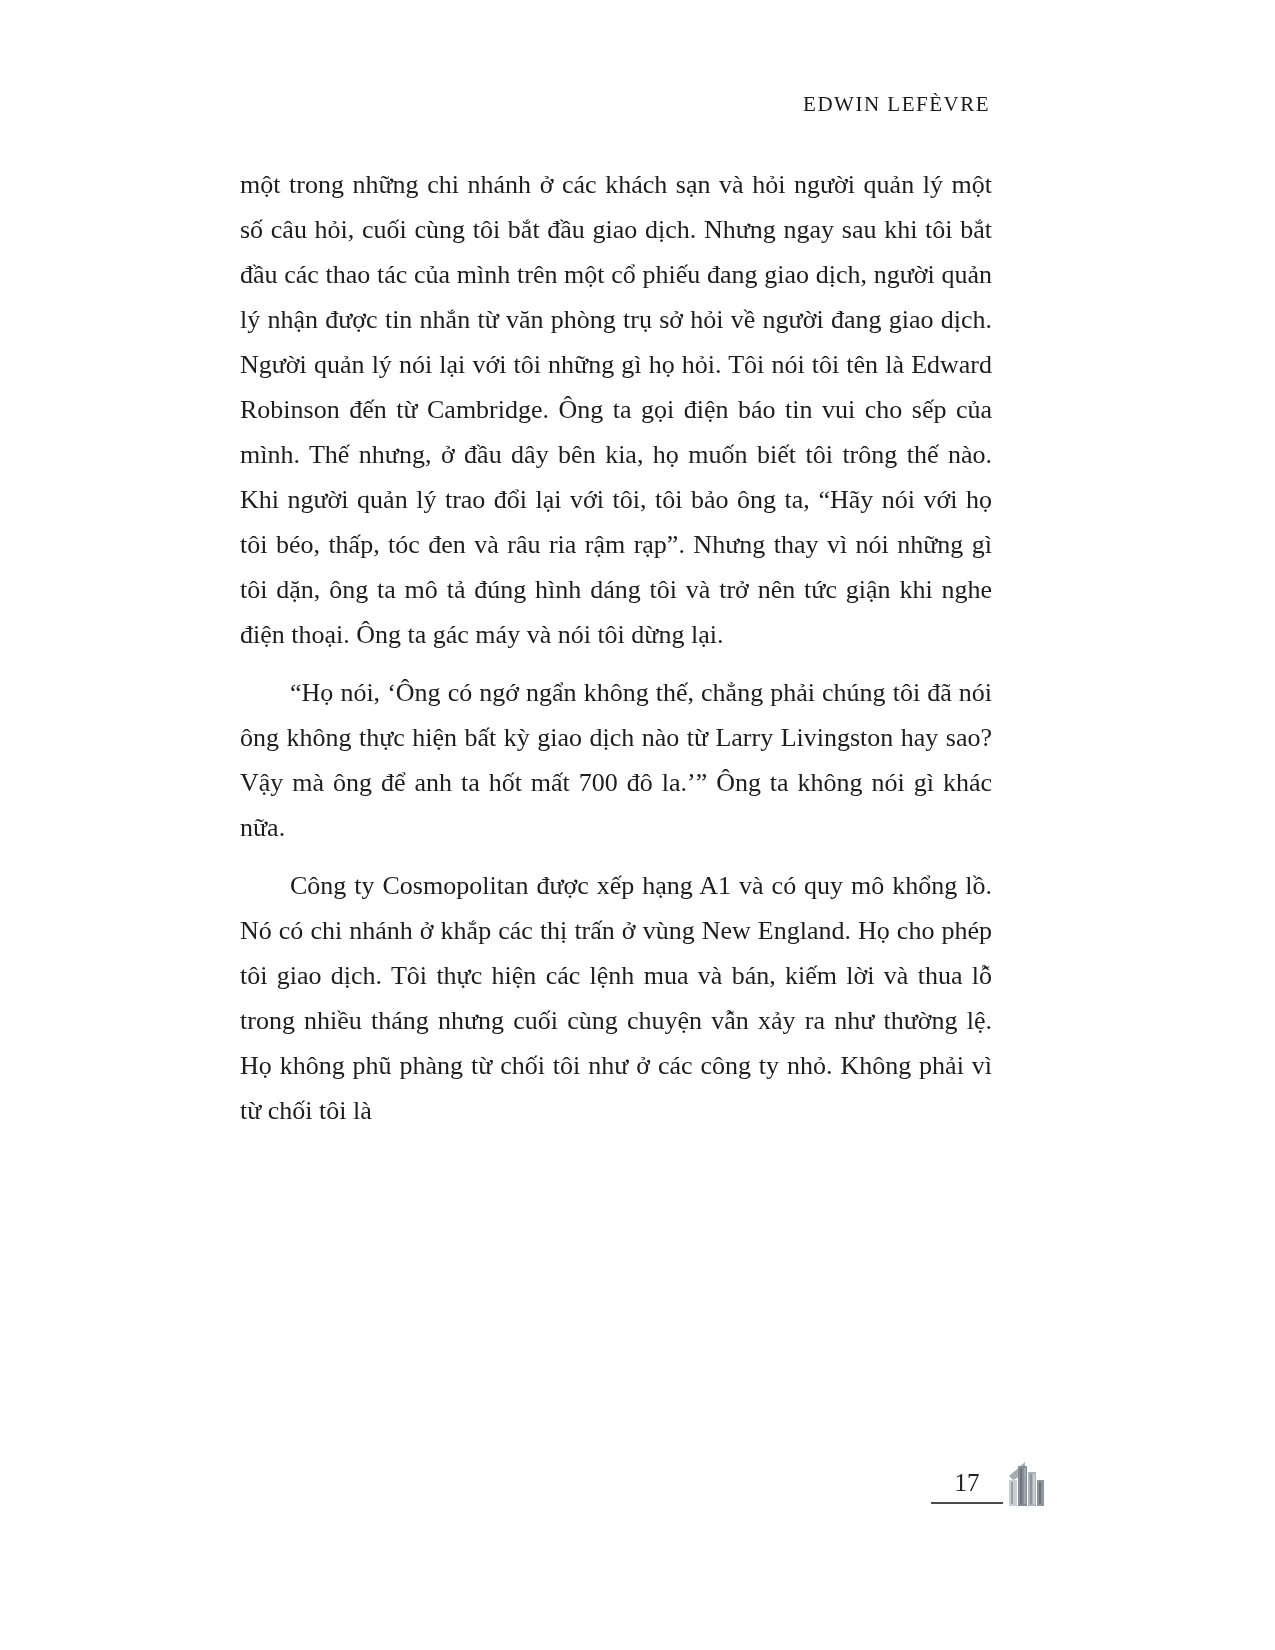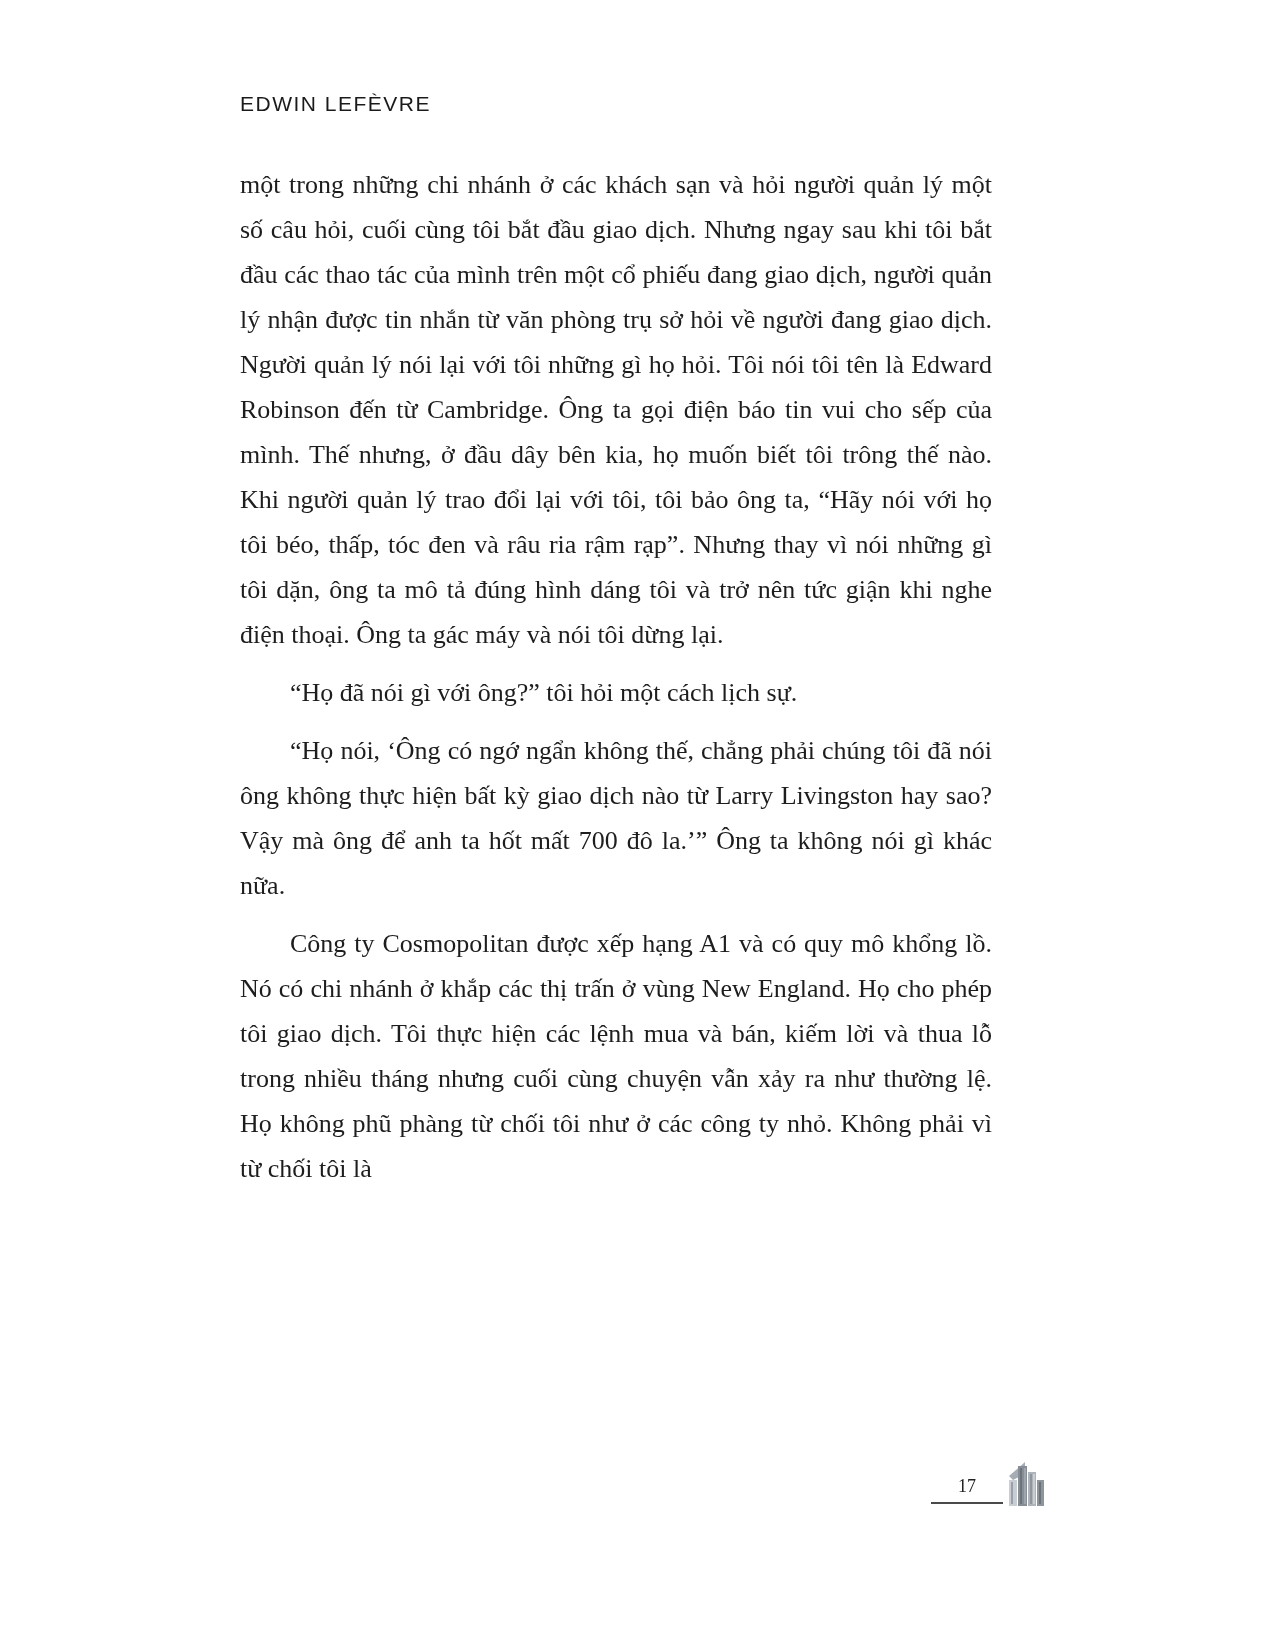--- a/index.html
+++ b/index.html
@@ -12,22 +12,22 @@
     width: 1275px; height: 1650px;
     background: #ffffff;
     font-family: "Liberation Serif", "DejaVu Serif", serif;
     color: #1c1c1c;
     overflow: hidden;
   }
   .running-head {
     position: absolute;
     top: 92px; left: 240px;
     width: 750px;
-    text-align: left;
-    font-family: Liberation Sans, sans-serif;
+    text-align: right;
+    font-family: Liberation Serif, serif;
     font-size: 21px;
     font-weight: 500;
     letter-spacing: 1.5px;
     color: #1a1a1a;
   }
   .body-text {
     position: absolute;
     top: 162px; left: 240px;
     width: 752px;
     font-size: 26px;
@@ -44,41 +44,40 @@
     display: flex;
     align-items: flex-end;
   }
   .pn-block {
     display: flex;
     flex-direction: column;
     align-items: center;
     margin-bottom: 2px;
   }
   .page-number {
-    font-size: 18px;
+    font-size: 25px;
     color: #222222;
     padding: 0 14px;
   }
   .footer-rule {
     width: 72px; height: 2px;
     background: #4a4a4a;
     margin-top: 5px;
   }
   .logo { margin-left: 2px; margin-bottom: -2px; }
 </style>
 </head>
 <body>
 
 <div class="page">
 
   <header class="running-head">EDWIN LEFÈVRE</header>
 
   <main class="body-text">
     <p class="para no-indent">một trong những chi nhánh ở các khách sạn và hỏi người quản lý một số câu hỏi, cuối cùng tôi bắt đầu giao dịch. Nhưng ngay sau khi tôi bắt đầu các thao tác của mình trên một cổ phiếu đang giao dịch, người quản lý nhận được tin nhắn từ văn phòng trụ sở hỏi về người đang giao dịch. Người quản lý nói lại với tôi những gì họ hỏi. Tôi nói tôi tên là Edward Robinson đến từ Cambridge. Ông ta gọi điện báo tin vui cho sếp của mình. Thế nhưng, ở đầu dây bên kia, họ muốn biết tôi trông thế nào. Khi người quản lý trao đổi lại với tôi, tôi bảo ông ta, “Hãy nói với họ tôi béo, thấp, tóc đen và râu ria rậm rạp”. Nhưng thay vì nói những gì tôi dặn, ông ta mô tả đúng hình dáng tôi và trở nên tức giận khi nghe điện thoại. Ông ta gác máy và nói tôi dừng lại.</p>
-    <p class="para">“Họ đã nói gì với ông?” tôi hỏi một cách lịch sự.</p>
     <p class="para">“Họ nói, ‘Ông có ngớ ngẩn không thế, chẳng phải chúng tôi đã nói ông không thực hiện bất kỳ giao dịch nào từ Larry Livingston hay sao? Vậy mà ông để anh ta hốt mất 700 đô la.’” Ông ta không nói gì khác nữa.</p>
     <p class="para">Công ty Cosmopolitan được xếp hạng A1 và có quy mô khổng lồ. Nó có chi nhánh ở khắp các thị trấn ở vùng New England. Họ cho phép tôi giao dịch. Tôi thực hiện các lệnh mua và bán, kiếm lời và thua lỗ trong nhiều tháng nhưng cuối cùng chuyện vẫn xảy ra như thường lệ. Họ không phũ phàng từ chối tôi như ở các công ty nhỏ. Không phải vì từ chối tôi là</p>
   </main>
 
   <footer class="page-footer">
     <div class="pn-block">
       <span class="page-number">17</span>
       <div class="footer-rule"></div>
     </div>
     <svg class="logo" width="42" height="50" viewBox="0 0 42 50" aria-hidden="true">

